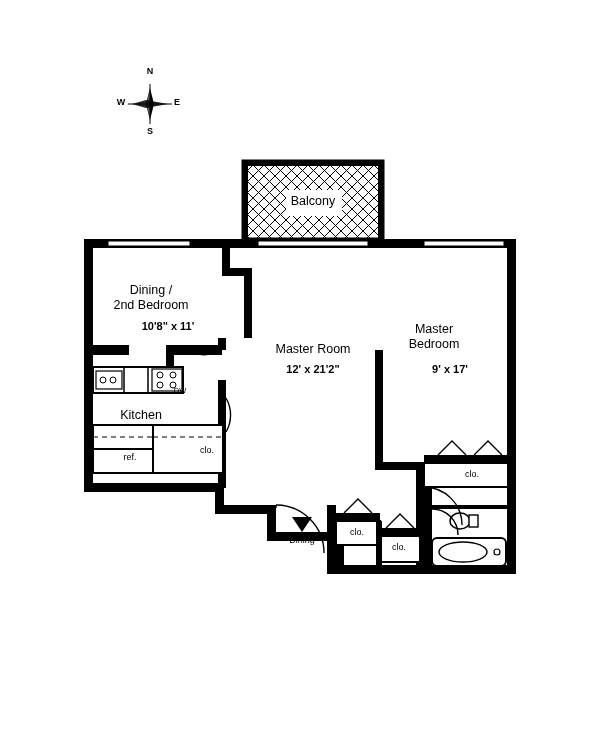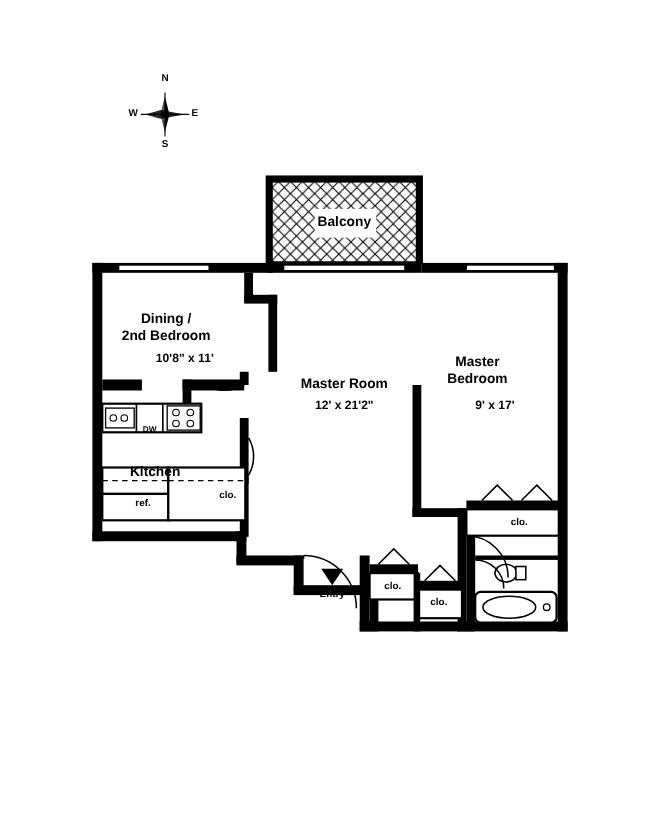--- a/index.html
+++ b/index.html
@@ -18,33 +18,34 @@
   #floorplan {
     position: absolute;
     left: 0;
     top: 0;
     width: 600px;
     height: 747px;
   }
   .label {
     position: absolute;
     text-align: center;
-    font-weight: bold;
+    font-weight: normal;
     line-height: 1.22;
     color: #000;
     white-space: pre-line;
   }
   .label.room {
     font-size: 12.5px;
   }
   .label.small {
     font-size: 9px;
   }
   .label.tiny {
     font-size: 7.5px;
+    margin-left: 44px;
   }
   .label.compass {
     font-size: 9px;
     font-weight: bold;
   }
   .dim {
     font-size: 11px;
     font-weight: bold;
   }
   .center-x {
@@ -204,21 +205,21 @@
 2nd Bedroom</div>
 <div class="label dim center-x" style="left:168px; top:320px;">10'8" x 11'</div>
 
 <div class="label room center-x" style="left:313px; top:342px;">Master Room</div>
 <div class="label dim center-x" style="left:313px; top:363px;">12' x 21'2"</div>
 
 <div class="label room center-x" style="left:434px; top:322px;">Master
 Bedroom</div>
 <div class="label dim center-x" style="left:450px; top:363px;">9' x 17'</div>
 
-<div class="label room center-x" style="left:141px; top:408px;margin-top:14px;">Kitchen</div>
+<div class="label room center-x" style="left:141px; top:408px;">Kitchen</div>
 
 <div class="label tiny center-x" style="left:136px; top:386px;">DW</div>
 <div class="label small center-x" style="left:130px; top:452px;">ref.</div>
 <div class="label small center-x" style="left:207px; top:445px;">clo.</div>
 <div class="label small center-x" style="left:357px; top:527px;">clo.</div>
 <div class="label small center-x" style="left:399px; top:542px;">clo.</div>
 <div class="label small center-x" style="left:472px; top:469px;">clo.</div>
-<div class="label small center-x" style="left:302px; top:535px;">Entry</div>
+<div class="label small center-x" style="left:302px; top:535px;">Dining</div>
 
 </body></html>

